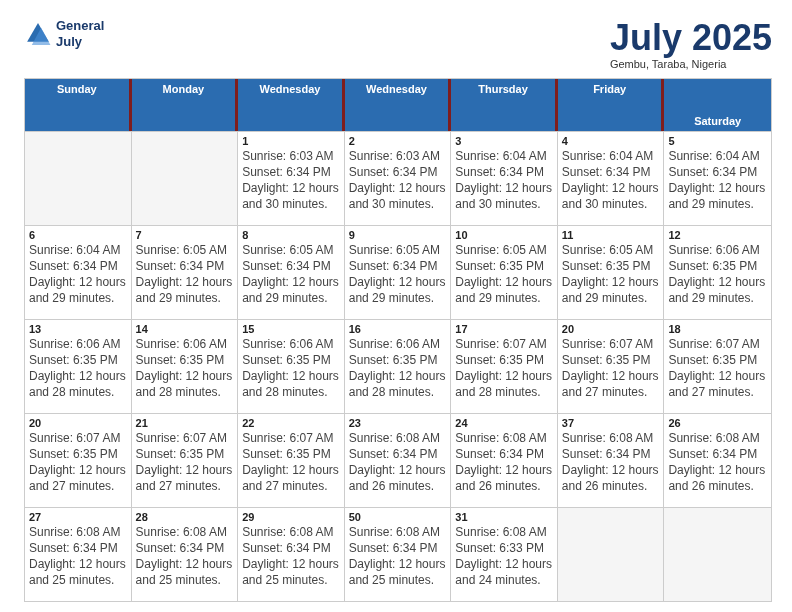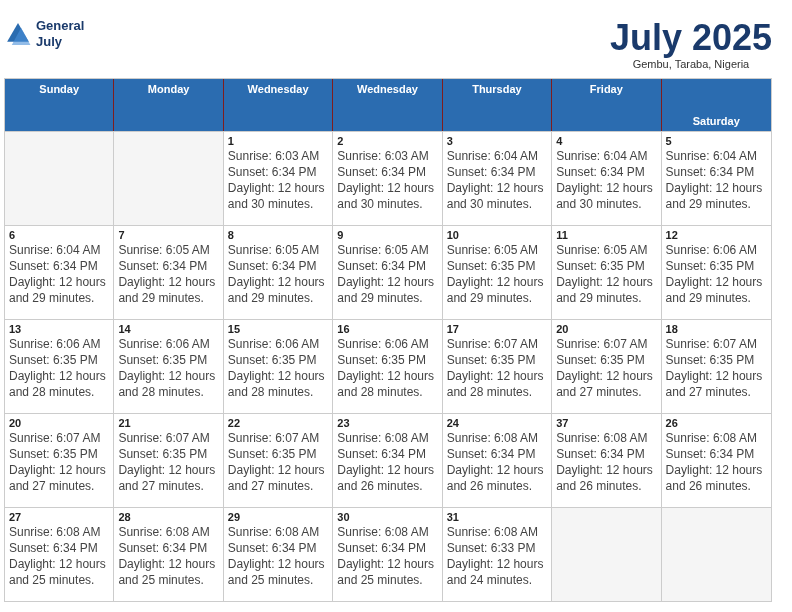--- a/index.html
+++ b/index.html
@@ -6,21 +6,21 @@
     body {
       font-family: Arial, sans-serif;
       background: #fff;
       width: 792px;
       height: 612px;
       overflow: hidden;
     }
     .page {
       width: 792px;
       height: 612px;
-      padding: 18px 20px 10px 4px;
+      padding: 18px 20px 10px 24px;
       display: flex;
       flex-direction: column;
       border-radius: 13px;
     }
     .header {
       display: flex;
       justify-content: space-between;
       align-items: flex-start;
       margin-bottom: 8px;
     }
@@ -33,21 +33,21 @@
       font-size: 13px;
       font-weight: bold;
       color: #1a3a6b;
       line-height: 1.2;
     }
     .logo-icon {
       width: 28px;
       height: 28px;
     }
     .title-block {
-      text-align: center;
+      text-align: left;
     }
     .main-title {
       font-size: 36px;
       font-weight: bold;
       color: #1a3a6b;
       line-height: 1.1;
     }
     .subtitle {
       font-size: 11px;
       color: #333;
@@ -62,21 +62,21 @@
       display: grid;
       grid-template-columns: repeat(7, 1fr);
       background: #2b6cb0;
     }
     .cal-header-cell {
       color: #fff;
       font-size: 11px;
       font-weight: bold;
       text-align: center;
       padding: 4px 2px;
-      border-right: 1px solid #7f1d1d;
+      border-right: 3px solid #7f1d1d;
     }
     .cal-header-cell:last-child { border-right: none; margin-top: 32px; }
     .cal-body {
       flex: 1;
       display: flex;
       flex-direction: column;
     }
     .cal-week {
       display: grid;
       grid-template-columns: repeat(7, 1fr);
@@ -260,21 +260,21 @@
           </div>
           <div class="cal-cell">
             <span class="day-num">28</span>
             <div class="cell-text">Sunrise: 6:08 AM<br>Sunset: 6:34 PM<br>Daylight: 12 hours and 25 minutes.</div>
           </div>
           <div class="cal-cell">
             <span class="day-num">29</span>
             <div class="cell-text">Sunrise: 6:08 AM<br>Sunset: 6:34 PM<br>Daylight: 12 hours and 25 minutes.</div>
           </div>
           <div class="cal-cell">
-            <span class="day-num">30</span>
+            <span class="day-num">50</span>
             <div class="cell-text">Sunrise: 6:08 AM<br>Sunset: 6:34 PM<br>Daylight: 12 hours and 25 minutes.</div>
           </div>
           <div class="cal-cell">
             <span class="day-num">31</span>
             <div class="cell-text">Sunrise: 6:08 AM<br>Sunset: 6:33 PM<br>Daylight: 12 hours and 24 minutes.</div>
           </div>
           <div class="cal-cell empty"></div>
           <div class="cal-cell empty"></div>
         </div>
       </div>

